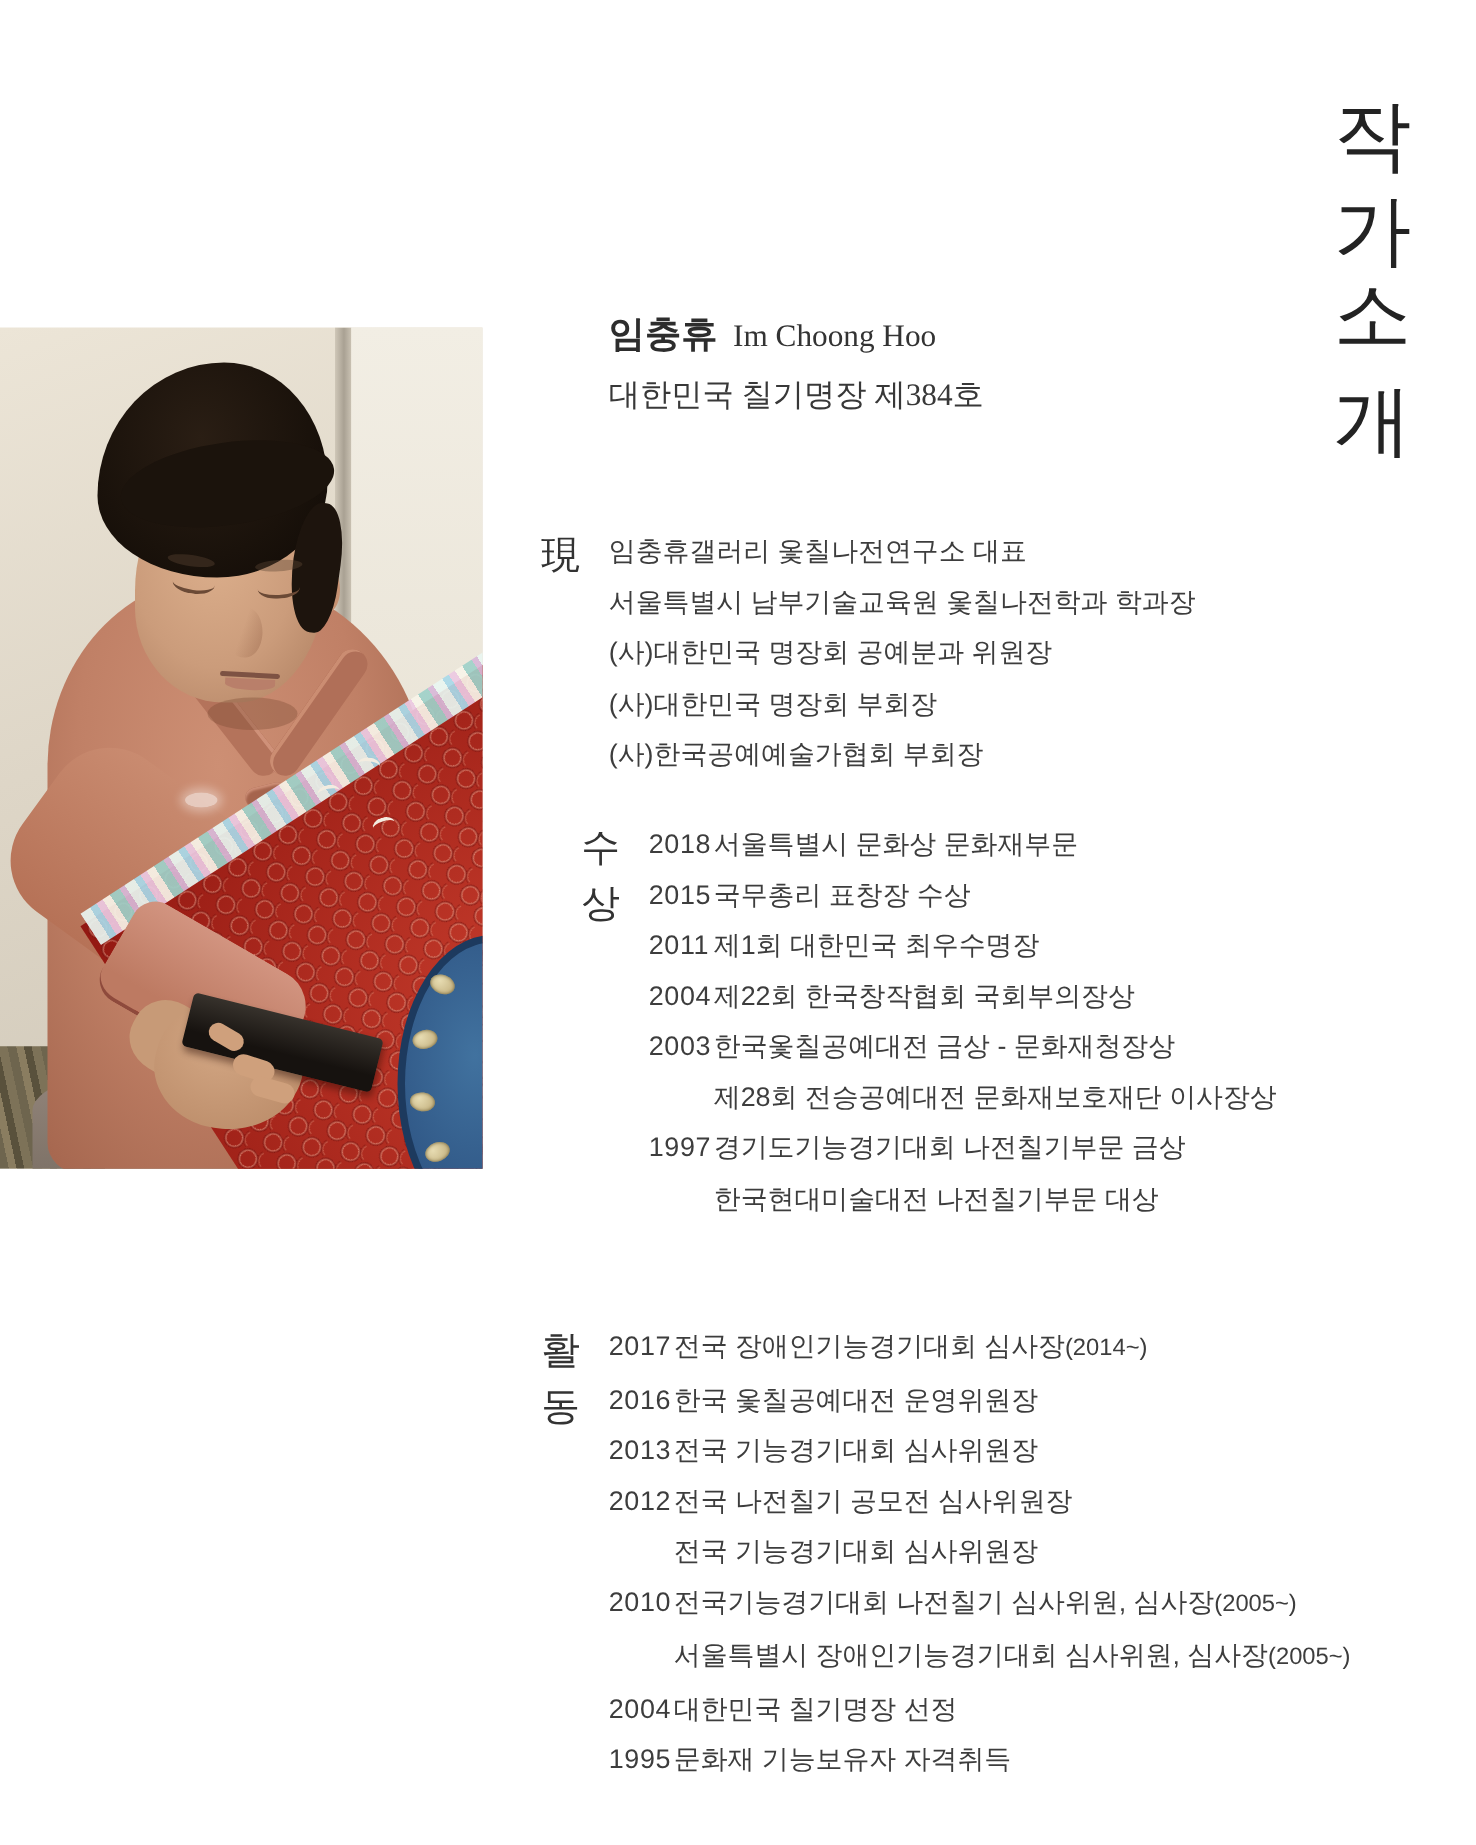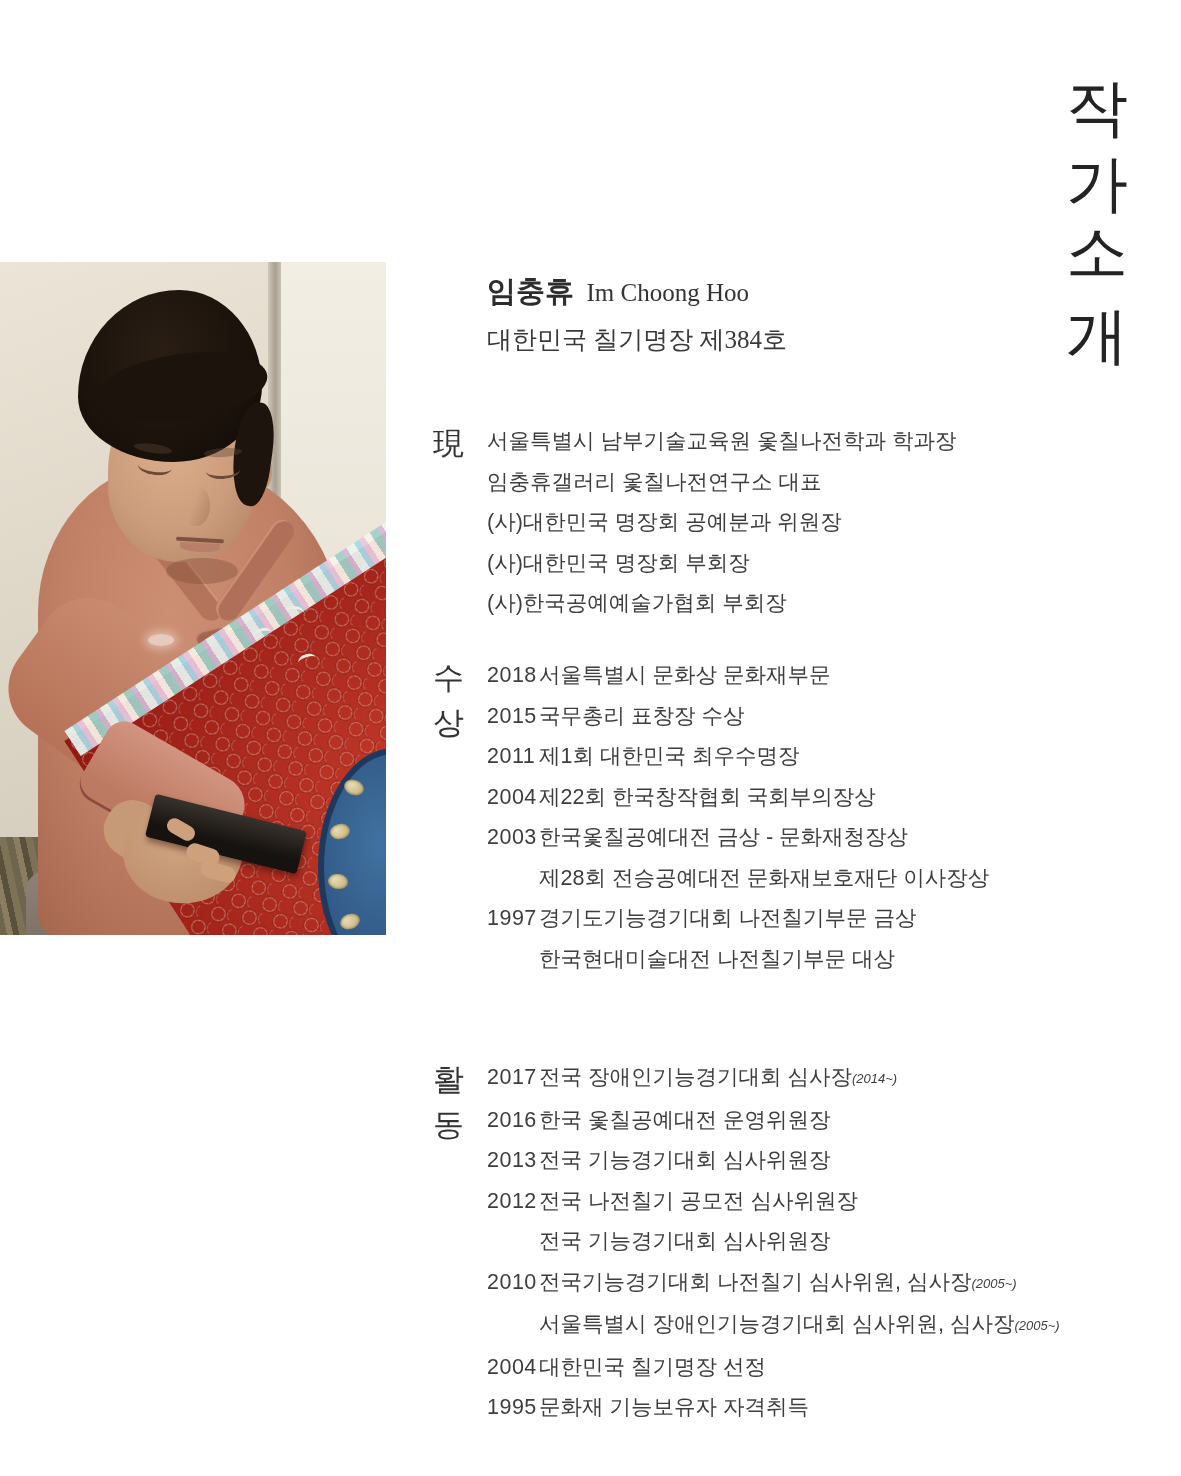--- a/index.html
+++ b/index.html
@@ -4,36 +4,36 @@
 <style>
   html,body{margin:0;padding:0;background:#ffffff;}
   .page{position:relative;width:1181px;height:1476px;background:#ffffff;overflow:hidden;
         font-family:"Liberation Sans",sans-serif;color:#3b3b3b;}
 
   
   .vertical-title{position:absolute;top:36px;right:42px;writing-mode:vertical-rl;
     font-family:"Liberation Serif",serif;font-size:62px;letter-spacing:14px;color:#232323;}
 
   
-  .name-block{position:absolute;left:487px;top:272px;}
+  .name-block{position:absolute;left:487px;top:248px;}
   .name-line{white-space:nowrap;}
   .name-ko{font-family:"Liberation Serif",serif;font-weight:700;font-size:29px;color:#2d2d2d;}
   .name-en{font-family:"Liberation Serif",serif;font-size:25px;color:#333;margin-left:8px;}
   .name-sub{font-family:"Liberation Serif",serif;font-size:25px;color:#383838;margin-top:11px;}
 
   
   .section{position:absolute;left:433px;display:flex;align-items:flex-start;}
   .section-header{width:54px;flex:none;font-family:"Liberation Serif",serif;font-size:31px;
     line-height:45px;color:#333;word-break:break-all;letter-spacing:2px;}
   .section-items{flex:none;}
   .item{display:flex;line-height:40.5px;font-size:21.5px;color:#3d3d3d;white-space:nowrap;}
   .item .year{width:52px;flex:none;letter-spacing:.5px;}
-  .item .note{font-size:13px;align-self:center;margin-top:2px;font-style:italic;}
+  .item .note{font-size:19px;align-self:center;margin-top:2px;}
   .sec-current{top:421px;}
-  .sec-awards{top:655px;}
+  .sec-awards{top:655px;margin-left:32px;}
   .sec-activities{top:1057px;}
 
   
   .photo{position:absolute;left:0;top:262px;width:386px;height:673px;overflow:hidden;
          background:linear-gradient(160deg,#ece5d7 0%,#ded6c7 45%,#cfc7b7 100%);}
   .photo *{position:absolute;}
   .wall-seam{left:268px;top:0;width:13px;height:100%;z-index:1;
     background:linear-gradient(90deg,#cfc7b8,#a9a193 55%,#c9c1b2);}
   .wall-panel{left:281px;top:0;width:105px;height:100%;z-index:1;
     background:linear-gradient(180deg,#f2eee4,#e7e1d3 70%,#ddd6c7);}
@@ -185,24 +185,24 @@
       <span class="name-ko">임충휴</span>
       <span class="name-en">Im Choong Hoo</span>
     </div>
     <div class="name-sub">대한민국 칠기명장 제384호</div>
   </div>
 
   <div class="section sec-current">
     <div class="section-header">現</div>
     <div class="section-items">
       <div class="item">
+          <span class="text">임충휴갤러리 옻칠나전연구소 대표</span>
+        </div>
+      <div class="item">
           <span class="text">서울특별시 남부기술교육원 옻칠나전학과 학과장</span>
-        </div>
-      <div class="item">
-          <span class="text">임충휴갤러리 옻칠나전연구소 대표</span>
         </div>
       <div class="item">
           <span class="text">(사)대한민국 명장회 공예분과 위원장</span>
         </div>
       <div class="item">
           <span class="text">(사)대한민국 명장회 부회장</span>
         </div>
       <div class="item">
           <span class="text">(사)한국공예예술가협회 부회장</span>
         </div>

